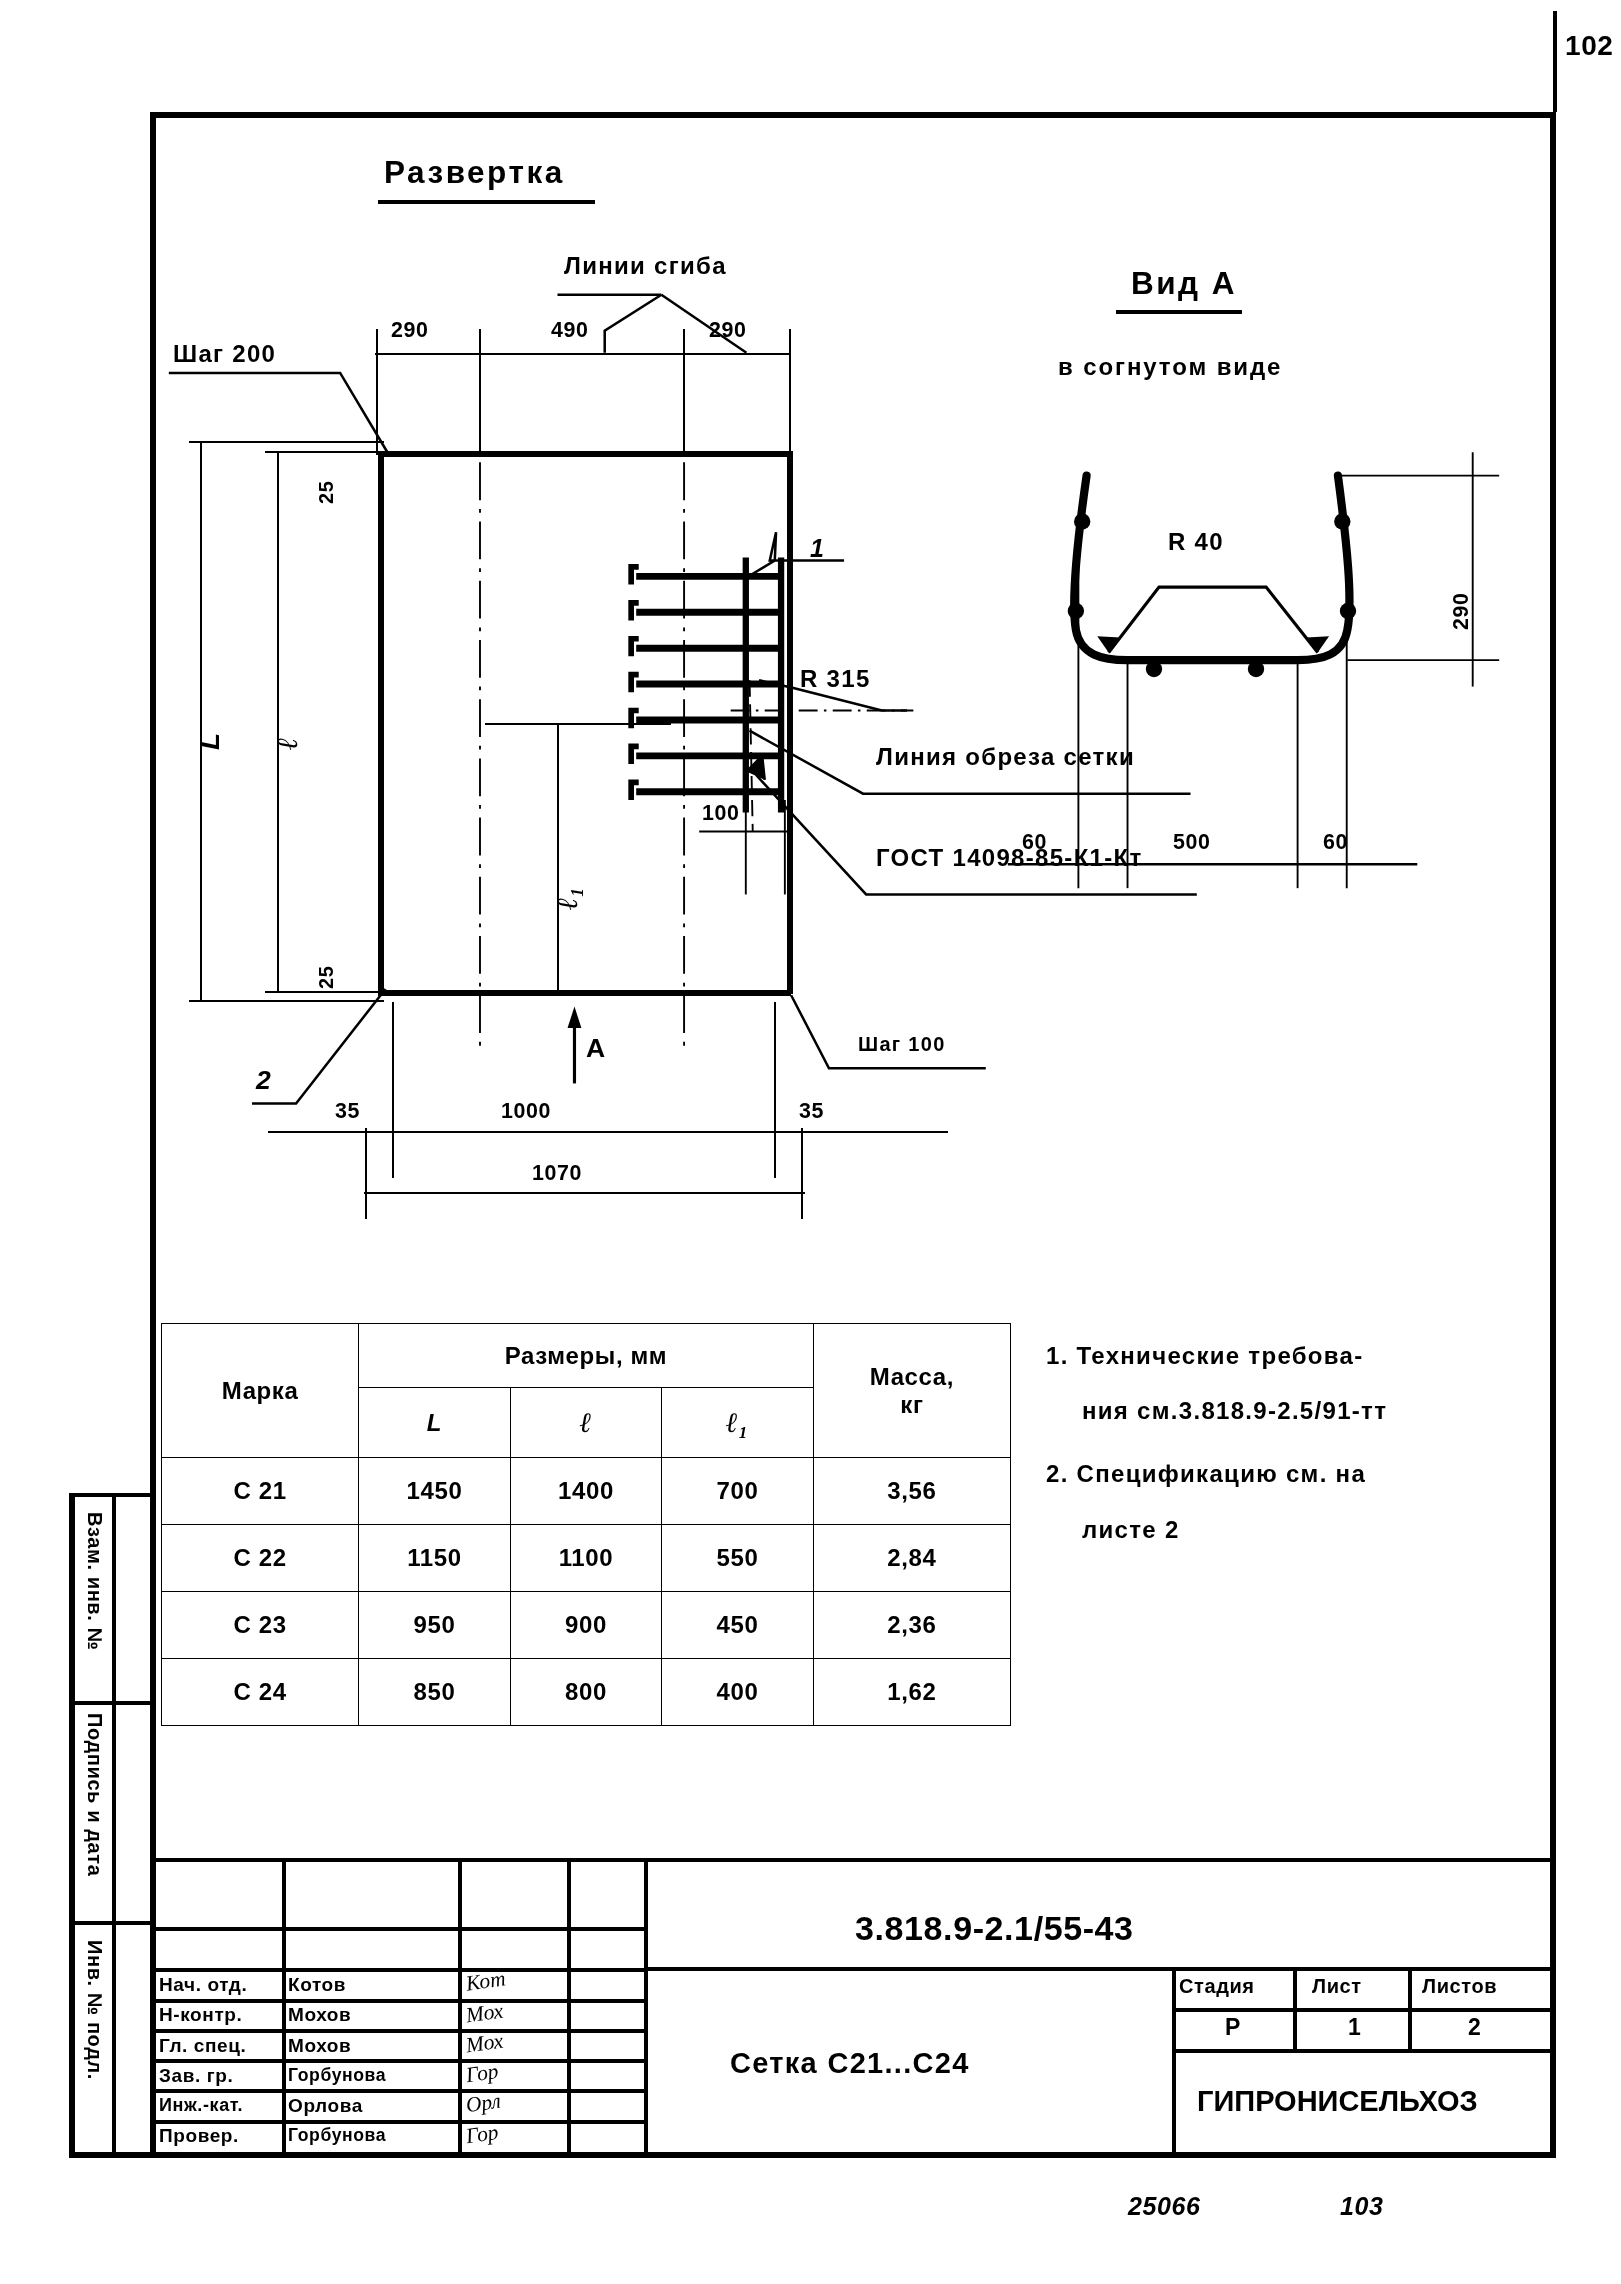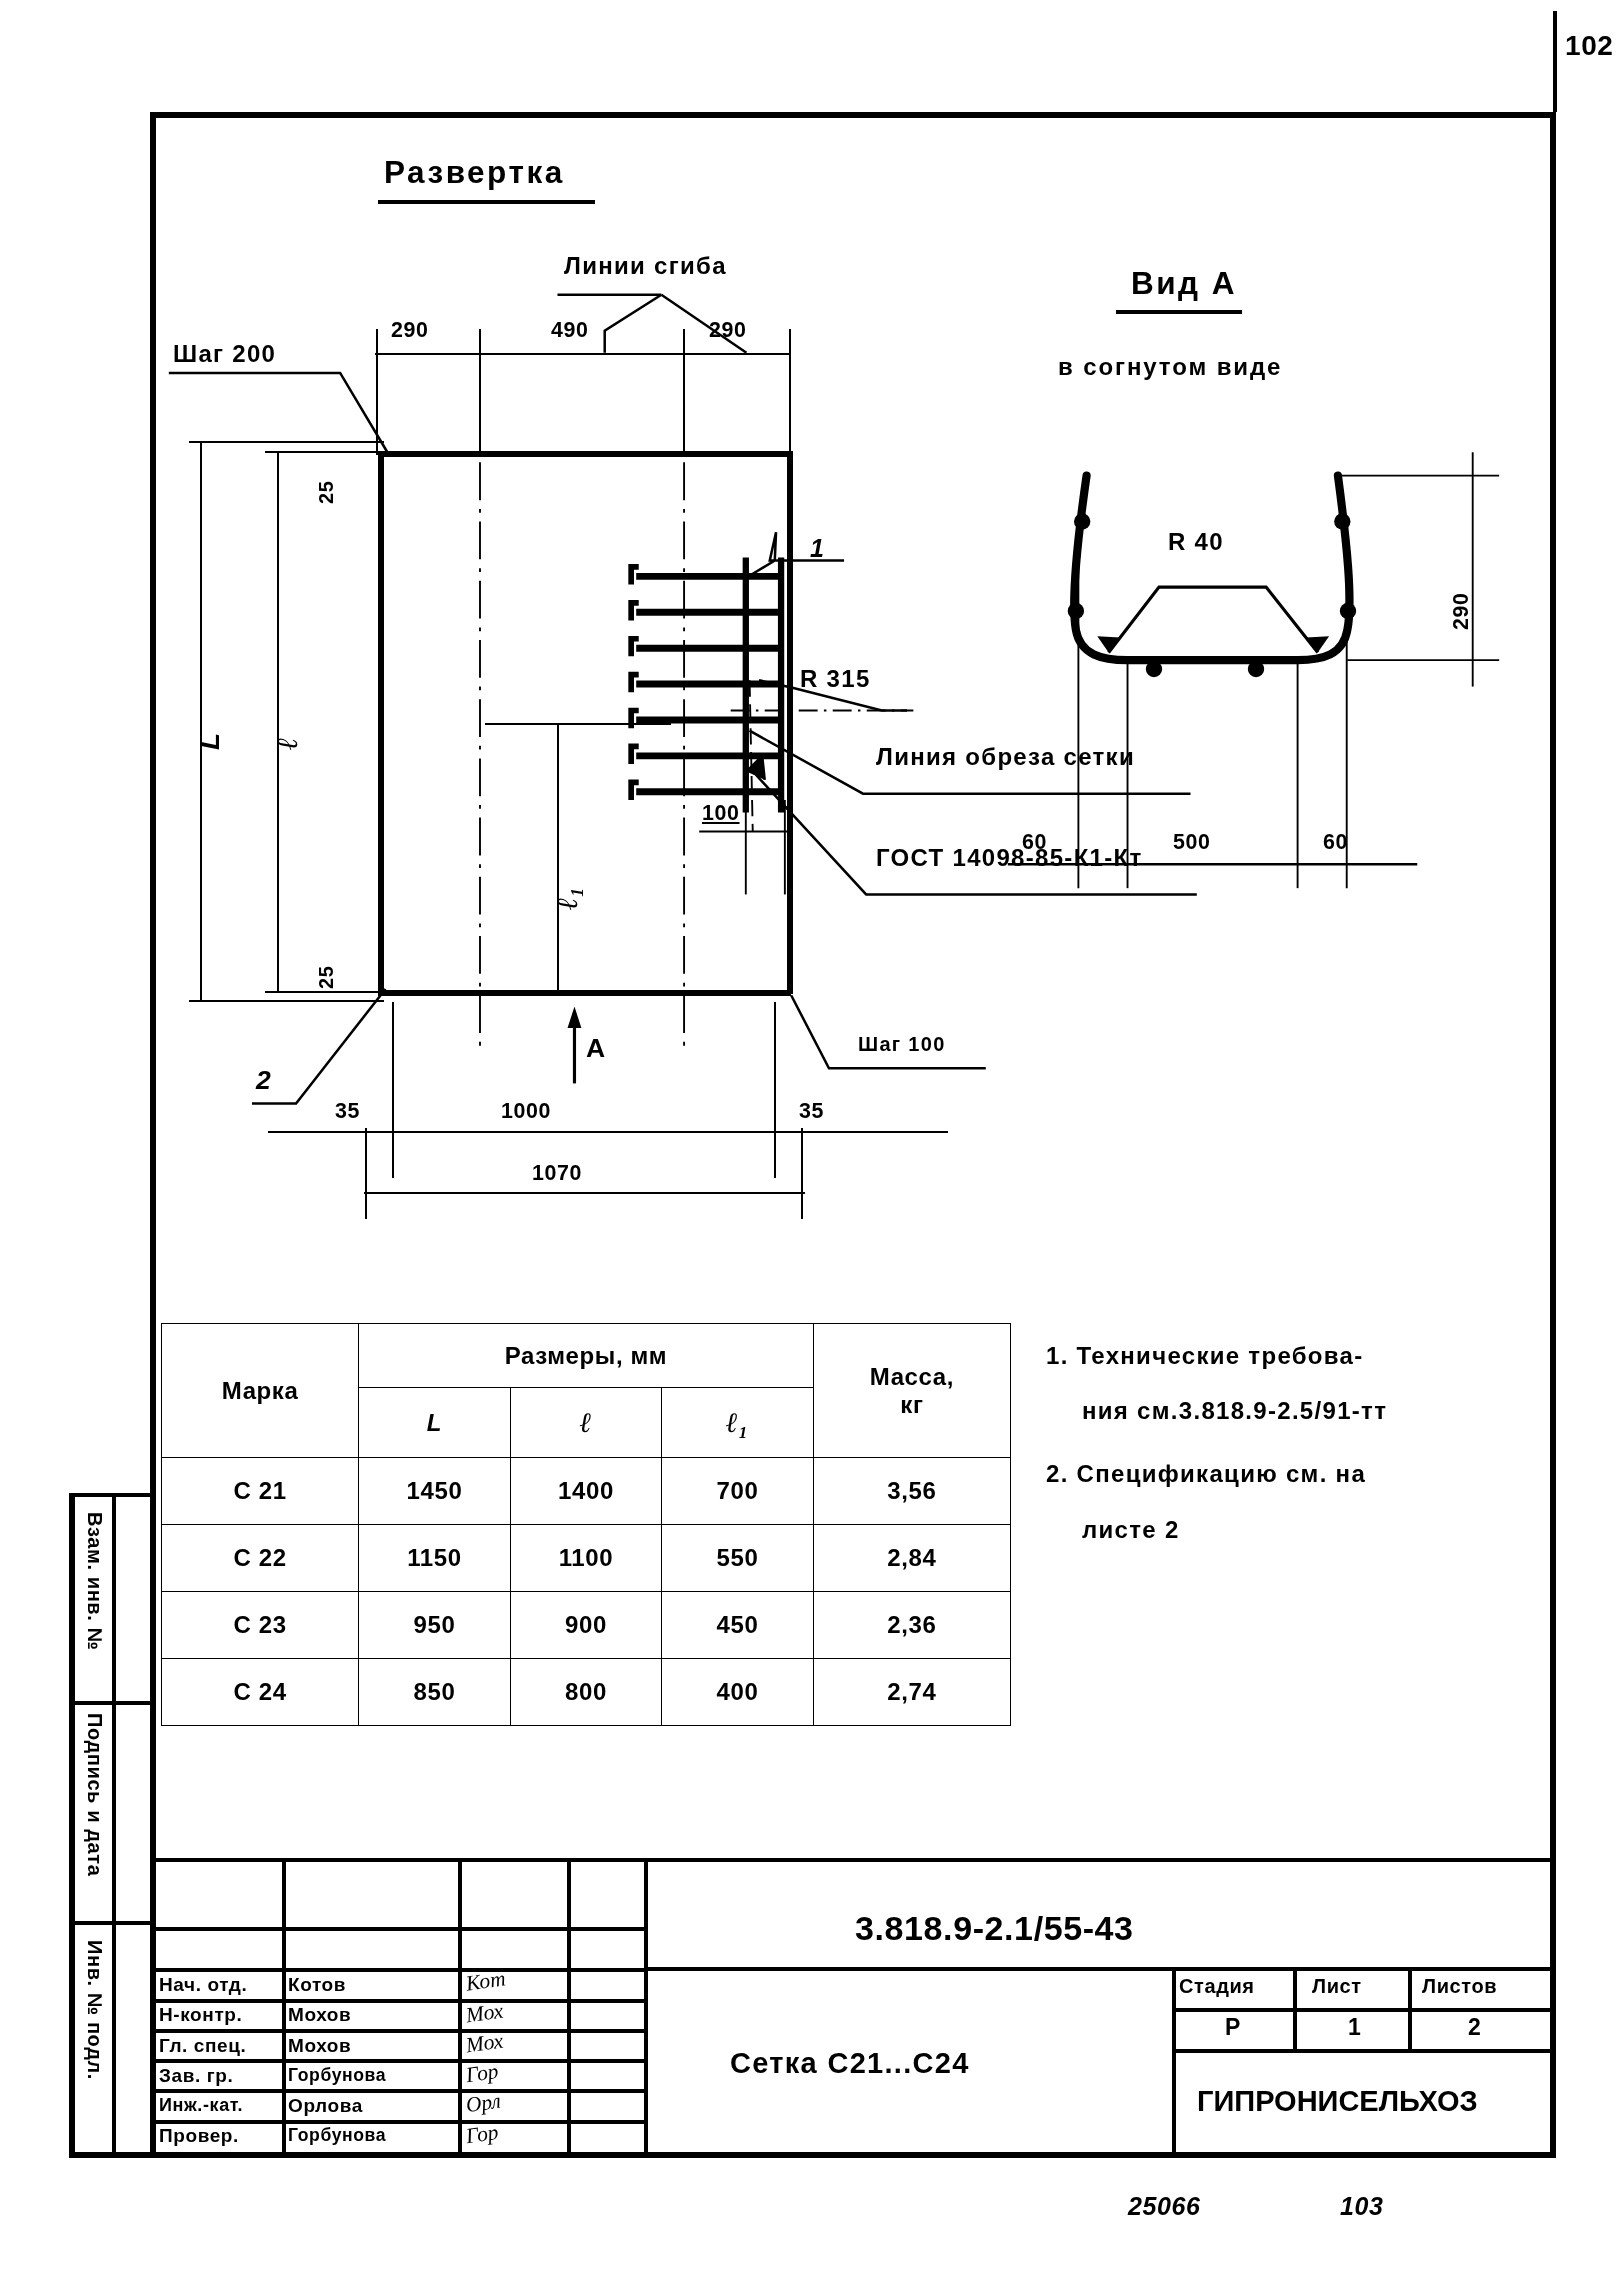--- a/index.html
+++ b/index.html
@@ -126,21 +126,21 @@
 
   <g stroke="#000" stroke-width="10">
     <line x1="1184" y1="885" x2="1184" y2="1290"></line>
     <line x1="1240" y1="885" x2="1240" y2="1290"></line>
   </g>
 
   <line x1="1110" y1="1320" x2="1250" y2="1320" stroke="#000" stroke-width="3"></line>
   <line x1="1184" y1="1270" x2="1184" y2="1420" stroke="#000" stroke-width="3"></line>
   <line x1="1246" y1="1270" x2="1246" y2="1420" stroke="#000" stroke-width="3"></line>
 </svg>
-<div class="num" style="left:702px;top:801px;text-decoration:underline;">100</div>
+<div class="num" style="left:702px;top:801px;">100</div>
 
 <div class="num" style="left:810px;top:534px;font-size:25px;font-style:italic;">1</div>
 <svg style="left:0;top:0;width:1622px;height:2284px;" viewBox="0 0 2575 3626" width="1622" height="2284">
   <polyline points="1180,920 1230,890 1232,845 1222,890 1340,890" fill="none" stroke="#000" stroke-width="4"></polyline>
 </svg>
 
 <div class="lbl" style="left:800px;top:665px;font-size:24px;">R 315</div>
 <svg style="left:0;top:0;width:1622px;height:2284px;" viewBox="0 0 2575 3626" width="1622" height="2284">
   <polyline points="1205,1080 1258,1092 1400,1128 1440,1128" fill="none" stroke="#000" stroke-width="4"></polyline>
   <line x1="1160" y1="1128" x2="1450" y2="1128" stroke="#000" stroke-width="3" stroke-dasharray="30 10 4 10"></line>
@@ -253,21 +253,21 @@
     <td>950</td>
     <td>900</td>
     <td>450</td>
     <td>2,36</td>
   </tr>
   <tr>
     <td style="height:66px;">С 24</td>
     <td>850</td>
     <td>800</td>
     <td>400</td>
-    <td>2,74</td>
+    <td>1,62</td>
   </tr>
 </tbody>
   </table>
 
 <div class="lbl" style="left:1046px;top:1342px;font-size:24px;">1. Технические требова-</div>
 <div class="lbl" style="left:1082px;top:1397px;font-size:24px;">ния см.3.818.9-2.5/91-тт</div>
 <div class="lbl" style="left:1046px;top:1460px;font-size:24px;">2. Спецификацию см. на</div>
 <div class="lbl" style="left:1082px;top:1516px;font-size:24px;">листе 2</div>
 
 <div class="hl thick" style="left:152px;top:1858px;width:1398px;"></div>

